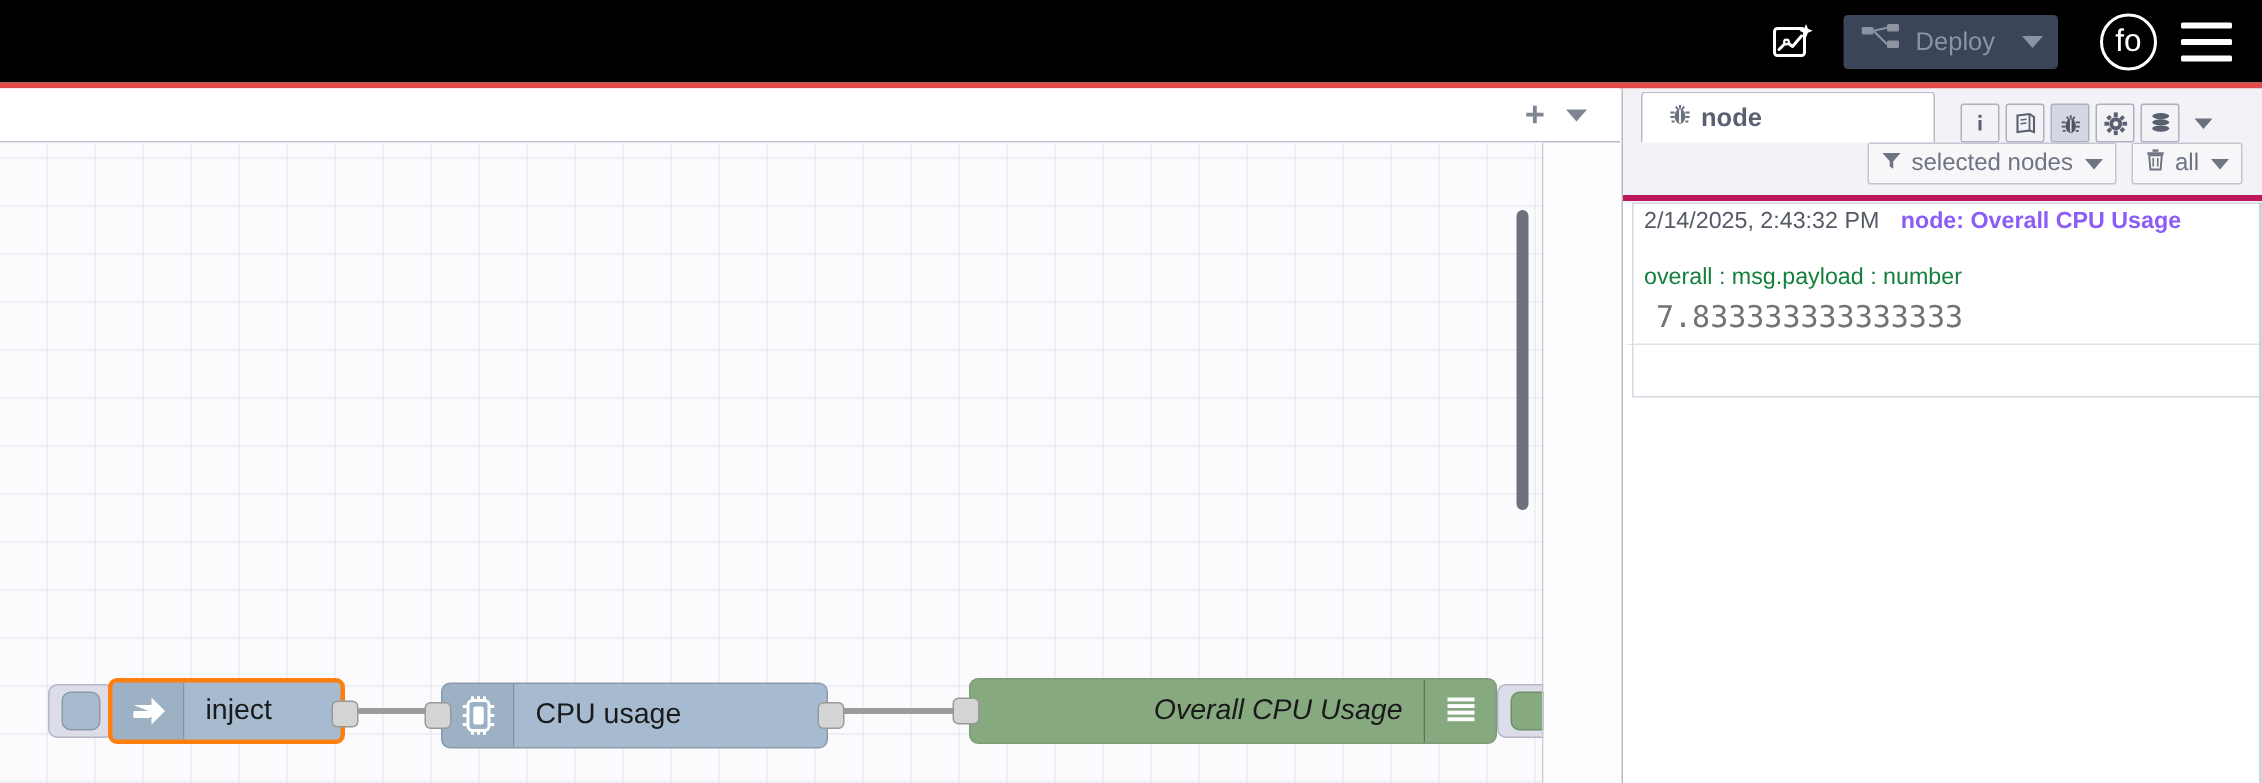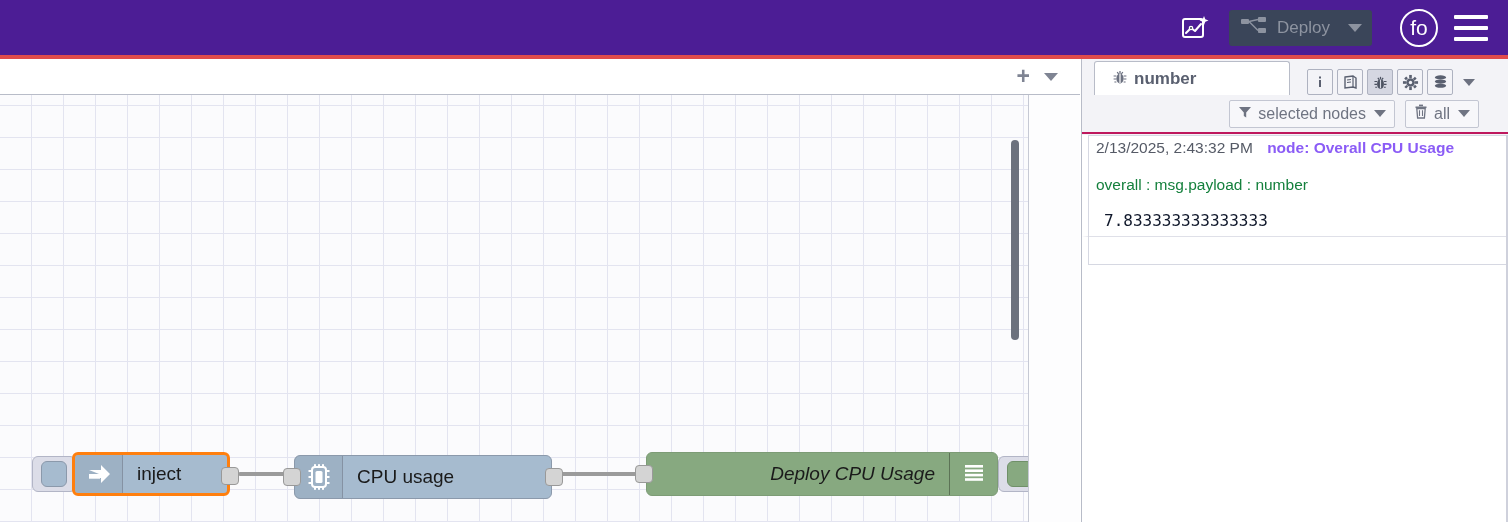--- a/index.html
+++ b/index.html
@@ -7,21 +7,21 @@
     width: 1508px; height: 522px;
     overflow: hidden;
     font-family: "Liberation Sans", sans-serif;
     background: #ffffff;
   }
   #app { position: relative; width: 1508px; height: 522px; }
 
   
   .header {
     position: absolute; top: 0; left: 0; width: 1508px; height: 55px;
-    background: #4c1d95;
+    background: #000000;
     display: flex; align-items: center; justify-content: flex-end;
   }
   .header-red {
     position: absolute; top: 55px; left: 0; width: 1508px; height: 4px;
     background: #e04b4b;
   }
   .hdr-icon-btn {
     width: 40px; height: 40px;
     display: flex; align-items: center; justify-content: center;
     cursor: pointer;
@@ -195,23 +195,23 @@
     cursor: pointer;
   }
   .sb-icon-btn.active { background: #d5d7e2; }
   .sb-icons-caret {
     width: 0; height: 0; margin-left: 6px;
     border-left: 6px solid transparent; border-right: 6px solid transparent;
     border-top: 7px solid #6c7180; cursor: pointer;
   }
   .sb-filterrow {
     position: absolute; top: 36px; left: 0; width: 427px; height: 39px;
-    display: flex; align-items: center; justify-content: flex-end;
-    padding-right: 30px;
-    border-bottom: 2px solid #be185d;
+    display: flex; align-items: flex-start; justify-content: flex-end;
+    padding-right: 14px;
+    border-bottom: 4px solid #be185d;
   }
   .filter-btn {
     height: 28px; border: 1px solid #c3c6d2; background: #f7f7fa;
     border-radius: 2px; display: flex; align-items: center;
     padding: 0 8px; margin-left: 10px; cursor: pointer;
   }
   .filter-btn-label {
     font-size: 16px; color: #6f7482; margin: 0 8px 0 6px;
   }
   .filter-caret {
@@ -227,21 +227,21 @@
     border-bottom: 1px solid #dfe0e8;
     border-left: 8px solid #ffffff;
     padding: 4px 6px 6px 6px;
   }
   .msg-line1 { font-size: 15.5px; color: #2b2b2b; white-space: nowrap; }
   .msg-time { color: #555a66; }
   .msg-node { color: #8b5cf6; font-weight: bold; margin-left: 10px; }
   .msg-topic { font-size: 15.5px; color: #15803d; margin-top: 19px; }
   .msg-value {
     font-family: "DejaVu Sans Mono", monospace;
-    font-size: 16px; color: #0f172a; margin-top: 17px; padding-left: 8px;
+    font-size: 20px; color: #737373; margin-top: 5px; padding-left: 8px;
   }
   .sb-right-edge {
     position: absolute; right: 0; top: 76px; width: 2px; height: 387px;
     background: #cfd1dc;
   }
   .sb-msglist-inner-border {
     position: absolute; top: 76px; left: 6px; width: 421px; height: 130px;
     border: 1px solid #d6d8e2; border-right: none; pointer-events: none;
   }
 </style>
@@ -334,21 +334,21 @@
                 <rect x="22.5" y="20" width="3" height="2"></rect>
             </g>
           </svg>
         </div>
         <div class="node-label">CPU usage</div>
         <div class="port" style="left:-12px; top:12px;"></div>
         <div class="port" style="right:-12px; top:12px;"></div>
       </div>
 
       <div class="node node-debug">
-        <div class="node-label node-label-right">Deploy CPU Usage</div>
+        <div class="node-label node-label-right">Overall CPU Usage</div>
         <div class="node-icon-box-right">
           <svg width="26" height="26" viewBox="0 0 26 26">
             <g fill="#ffffff">
               <rect x="4" y="4" width="18" height="2.6"></rect>
               <rect x="4" y="8.4" width="18" height="2.6"></rect>
               <rect x="4" y="12.8" width="18" height="2.6"></rect>
               <rect x="4" y="17.2" width="18" height="2.6"></rect>
             </g>
           </svg>
         </div>
@@ -372,21 +372,21 @@
           <svg width="18" height="18" viewBox="0 0 18 18">
             <ellipse cx="9" cy="10.5" rx="3.6" ry="5" fill="#6c7180"></ellipse>
             <path d="M9 5.5 V3" stroke="#6c7180" stroke-width="1.3"></path>
             <path d="M6.2 4 L7.6 6" stroke="#6c7180" stroke-width="1.3"></path>
             <path d="M11.8 4 L10.4 6" stroke="#6c7180" stroke-width="1.3"></path>
             <path d="M5.4 8 H2.6 M5.4 11 H2.6 M5.4 14 H3.4" stroke="#6c7180" stroke-width="1.2"></path>
             <path d="M12.6 8 H15.4 M12.6 11 H15.4 M12.6 14 H14.6" stroke="#6c7180" stroke-width="1.2"></path>
             <rect x="8.4" y="6" width="1.2" height="9" fill="#ffffff"></rect>
           </svg>
         </span>
-        <span class="sb-tab-label">number</span>
+        <span class="sb-tab-label">node</span>
       </div>
 
       <div class="sb-icons">
         <div class="sb-icon-btn">
           <svg width="16" height="16" viewBox="0 0 16 16">
             <rect x="7" y="6" width="2" height="7" fill="#5a6070"></rect>
             <rect x="7" y="2.5" width="2" height="2" fill="#5a6070"></rect>
           </svg>
         </div>
         <div class="sb-icon-btn">
@@ -454,21 +454,21 @@
           </svg>
         </span>
         <span class="filter-btn-label">all</span>
         <span class="filter-caret"></span>
       </div>
     </div>
 
     <div class="sb-msglist">
       <div class="msg-entry">
         <div class="msg-line1">
-          <span class="msg-time">2/13/2025, 2:43:32 PM</span>
+          <span class="msg-time">2/14/2025, 2:43:32 PM</span>
           <span class="msg-node">node: Overall CPU Usage</span>
         </div>
         <div class="msg-topic">overall : msg.payload : number</div>
         <div class="msg-value">7.833333333333333</div>
       </div>
     </div>
     <div class="sb-msglist-inner-border"></div>
     <div class="sb-right-edge"></div>
   </div>
 

